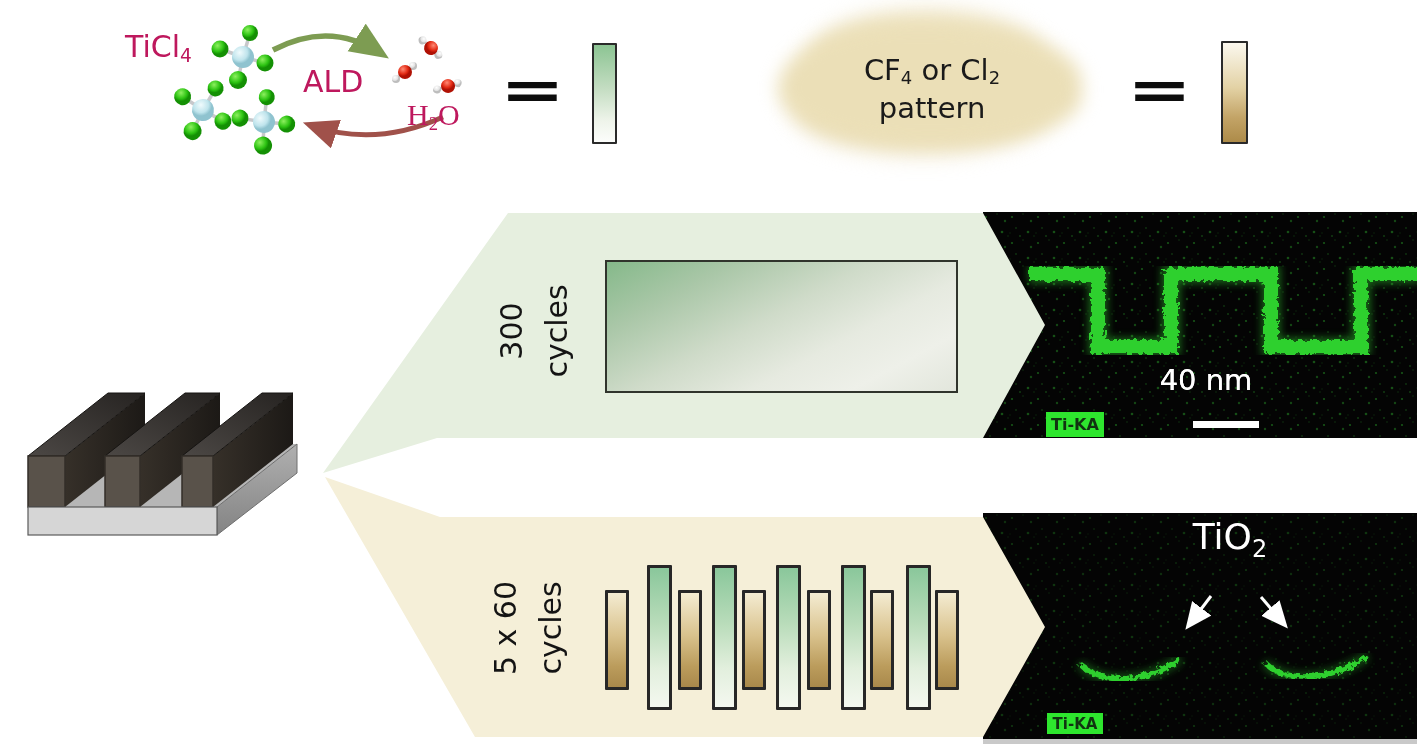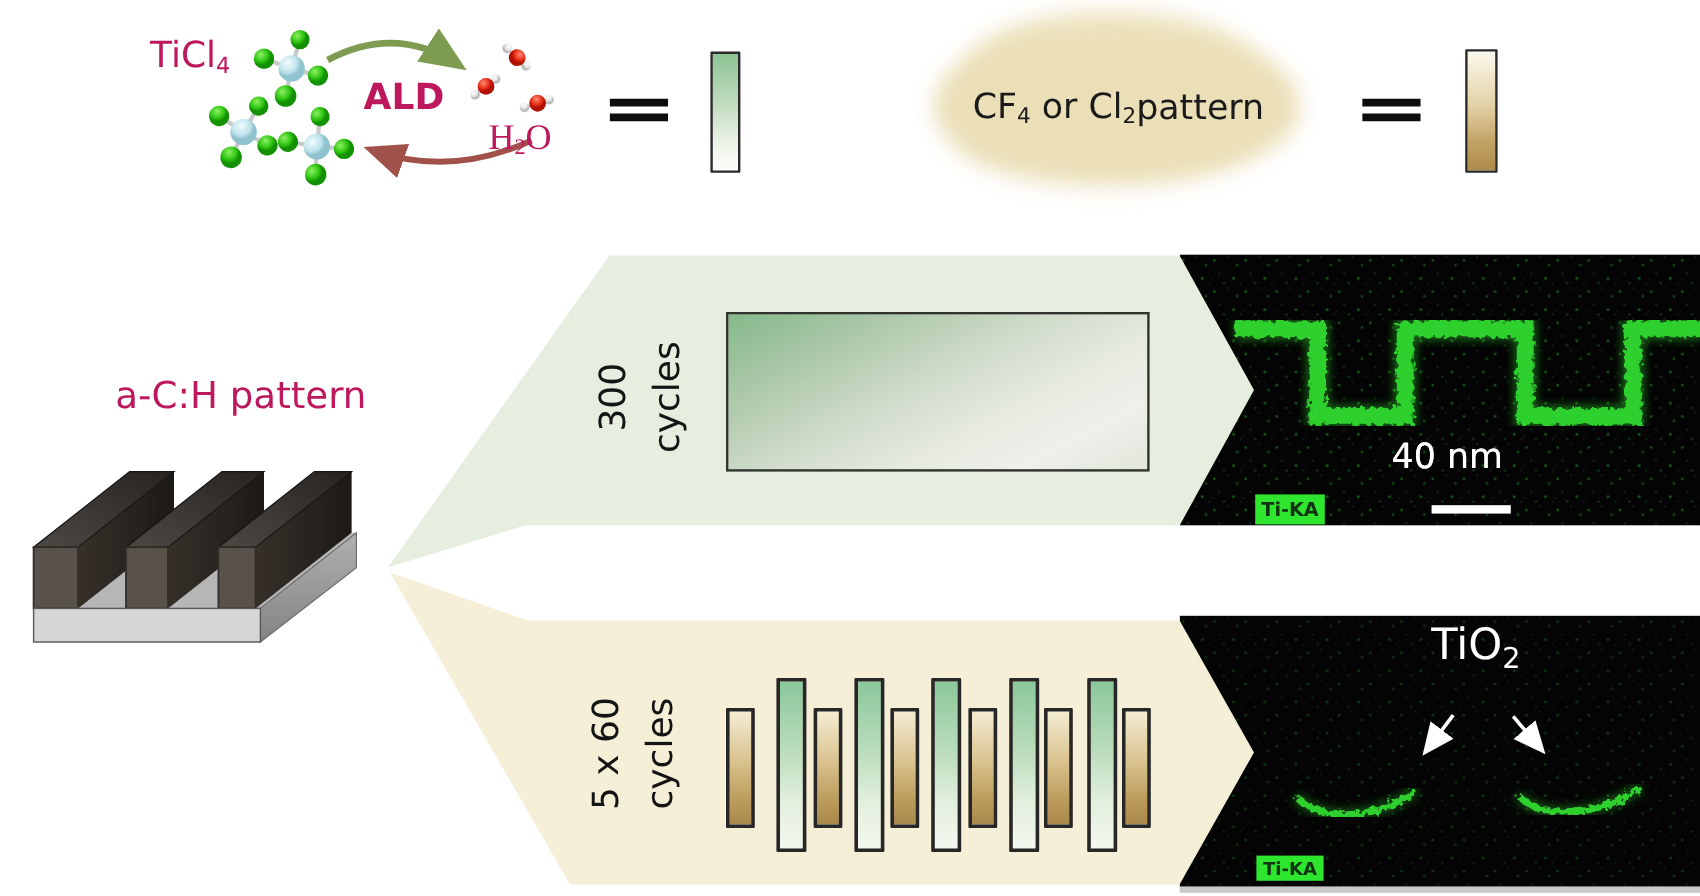--- a/index.html
+++ b/index.html
@@ -22,21 +22,21 @@
      background:linear-gradient(180deg,#fbf8ee 0%,#e3d2a5 45%,#c3a467 75%,#ad8b49 100%);}
 
   
   .cloud{position:absolute;left:756px;top:6px;width:352px;height:166px;z-index:3;}
   .cloud .b1{position:absolute;left:22px;top:16px;right:26px;bottom:26px;
      background:#ebdfb7;border-radius:46% 54% 50% 50%/60% 55% 45% 50%;filter:blur(9px);}
   .cloud .b2{position:absolute;left:56px;top:4px;width:230px;height:92px;
      background:#efe5c4;border-radius:50%;filter:blur(11px);}
   .cloud .b3{position:absolute;left:40px;top:60px;width:250px;height:86px;
      background:#ece0bc;border-radius:50%;filter:blur(12px);}
-  .cloud-text{position:absolute;inset:0;display:flex;flex-direction:row;
+  .cloud-text{position:absolute;inset:0;display:flex;flex-direction:column;
      justify-content:center;align-items:center;font-size:29px;color:#1a1a1a;line-height:1.25;}
 
   
   .rot{position:absolute;z-index:3;transform:translate(-50%,-50%) rotate(-90deg);
        text-align:center;font-size:30px;line-height:1.5;color:#141414;white-space:nowrap;}
 
   
   #ald-slab{position:absolute;left:605px;top:260px;width:349px;height:129px;z-index:3;
      border:2px solid #30342c;
      background:linear-gradient(152deg,#85b98a 0%,#aac7a8 22%,#cfdbc9 45%,#e6eae0 65%,#eef0e9 82%,#e2e6dc 100%);}
@@ -165,39 +165,38 @@
     <path d="M 323,109 Q 255,140 190,117" fill="none" stroke="#a0514a" stroke-width="5" marker-end="url(#ar)"></path>
     <use href="#ticl4" x="123" y="49"></use>
     <use href="#ticl4" x="83" y="102" transform="rotate(14 83 102)"></use>
     <use href="#ticl4" x="144" y="114" transform="rotate(-10 144 114)"></use>
     <use href="#h2o" x="285" y="64"></use>
     <use href="#h2o" x="311" y="40" transform="rotate(80 311 40)"></use>
     <use href="#h2o" x="328" y="78" transform="rotate(20 328 78)"></use>
   </svg>
 
   <div class="lbl" style="left:125px;top:29px;"><span>TiCl</span><sub class="s">4</sub></div>
-  <div class="lbl" style="left:303px;top:64px;font-weight:bold;">ALD</div>
+  <div class="lbl" style="left:303px;top:64px;">ALD</div>
   <div class="lbl" style="left:407px;top:98px;font-family:Liberation Serif, serif;"><span>H</span><sub class="s">2</sub><span>O</span></div>
 
   <div class="equals" style="left:500px;top:62px;">=</div>
   <div class="abs z3 bar-legend" id="legend-ald"></div>
 
   <div class="cloud">
     <div class="b2"></div>
     <div class="b3"></div>
     <div class="b1"></div>
     <div class="cloud-text">
       <div><span>CF</span><sub class="s">4</sub><span> or Cl</span><sub class="s">2</sub></div>
       <div>pattern</div>
     </div>
   </div>
   <div class="equals" style="left:1127px;top:62px;">=</div>
   <div class="abs z3 bar-legend" id="legend-plasma"></div>
 
-  <div class="lbl" style="left:96px;top:312px;font-size:31px;">a-C:H pattern</div>
 
   <svg class="abs z3" style="left:20px;top:385px;" width="300" height="158" viewBox="0 0 300 158">
     <defs>
       <linearGradient id="ftop" x1="0" y1="1" x2="1" y2="0">
         <stop offset="0%" stop-color="#4c4845"></stop>
           <stop offset="100%" stop-color="#262321"></stop>
       </linearGradient>
       <linearGradient id="fwall" x1="0" y1="0" x2="1" y2="0">
         <stop offset="0%" stop-color="#363029"></stop>
           <stop offset="100%" stop-color="#1c1916"></stop>

